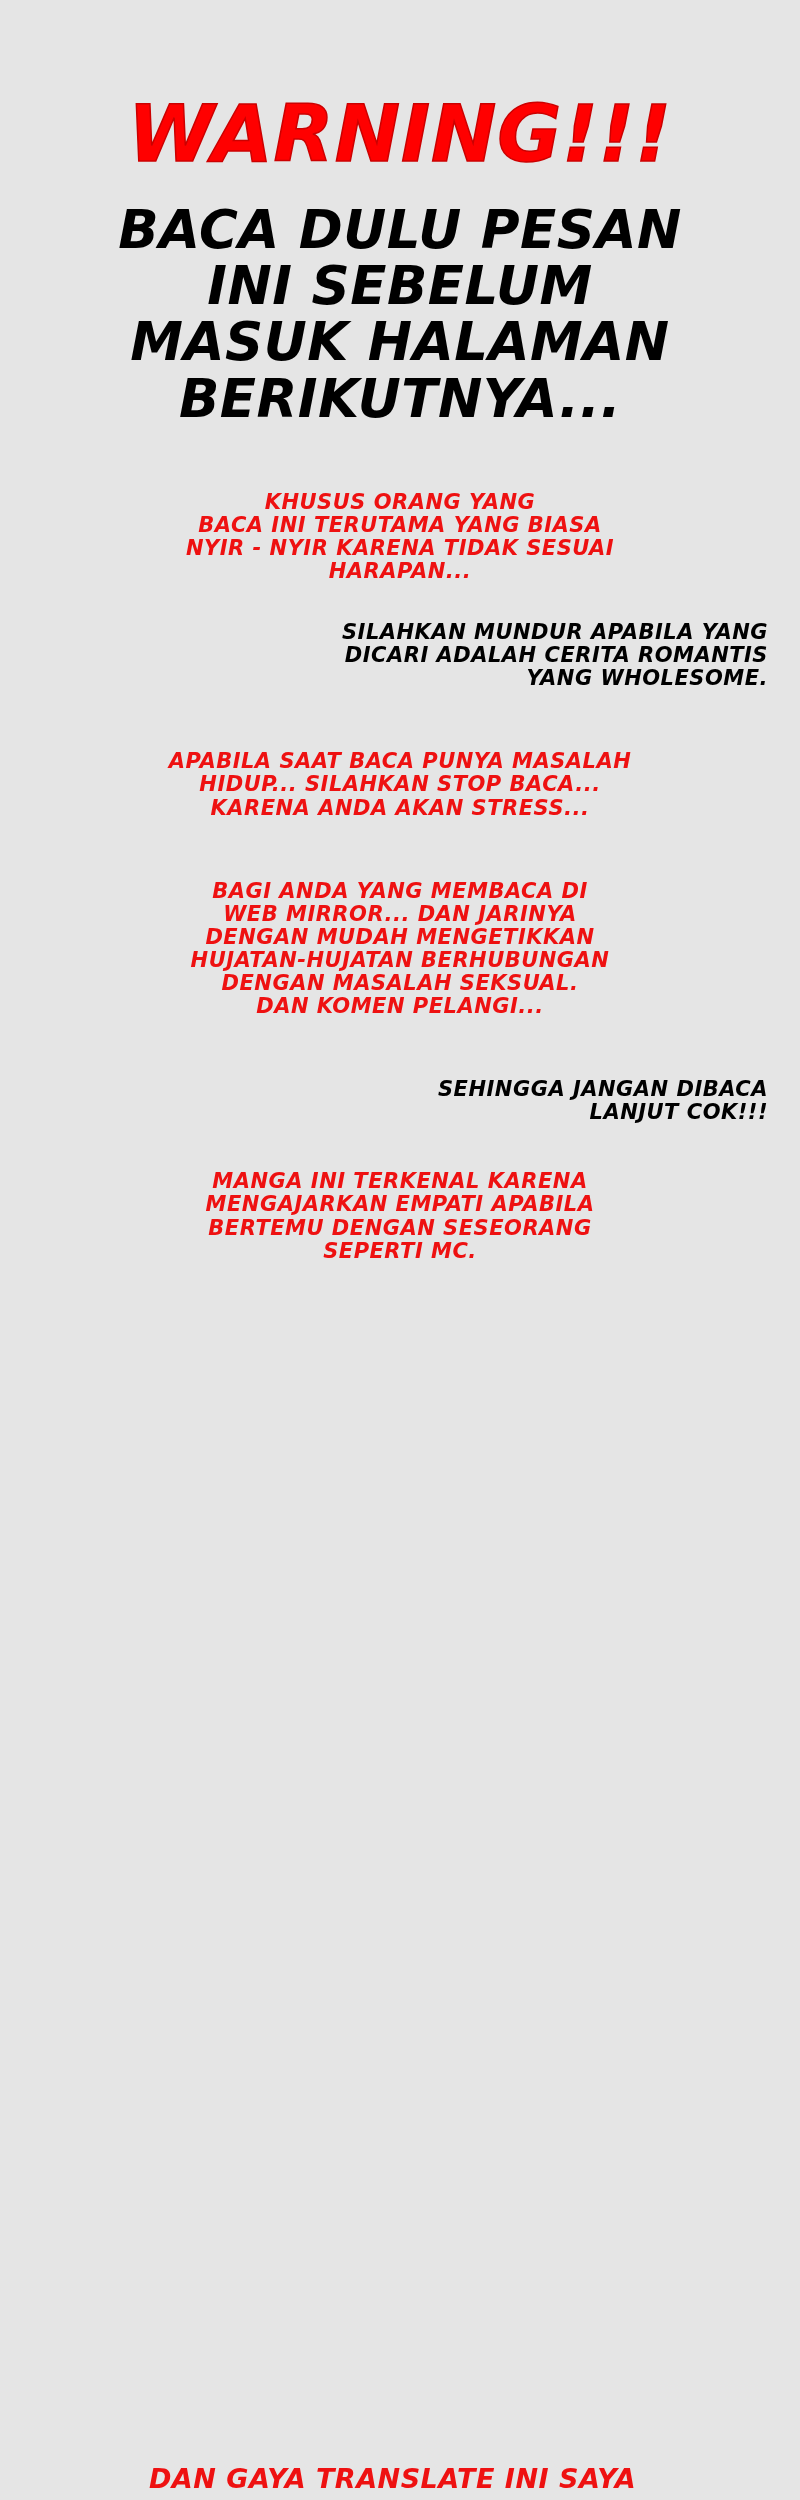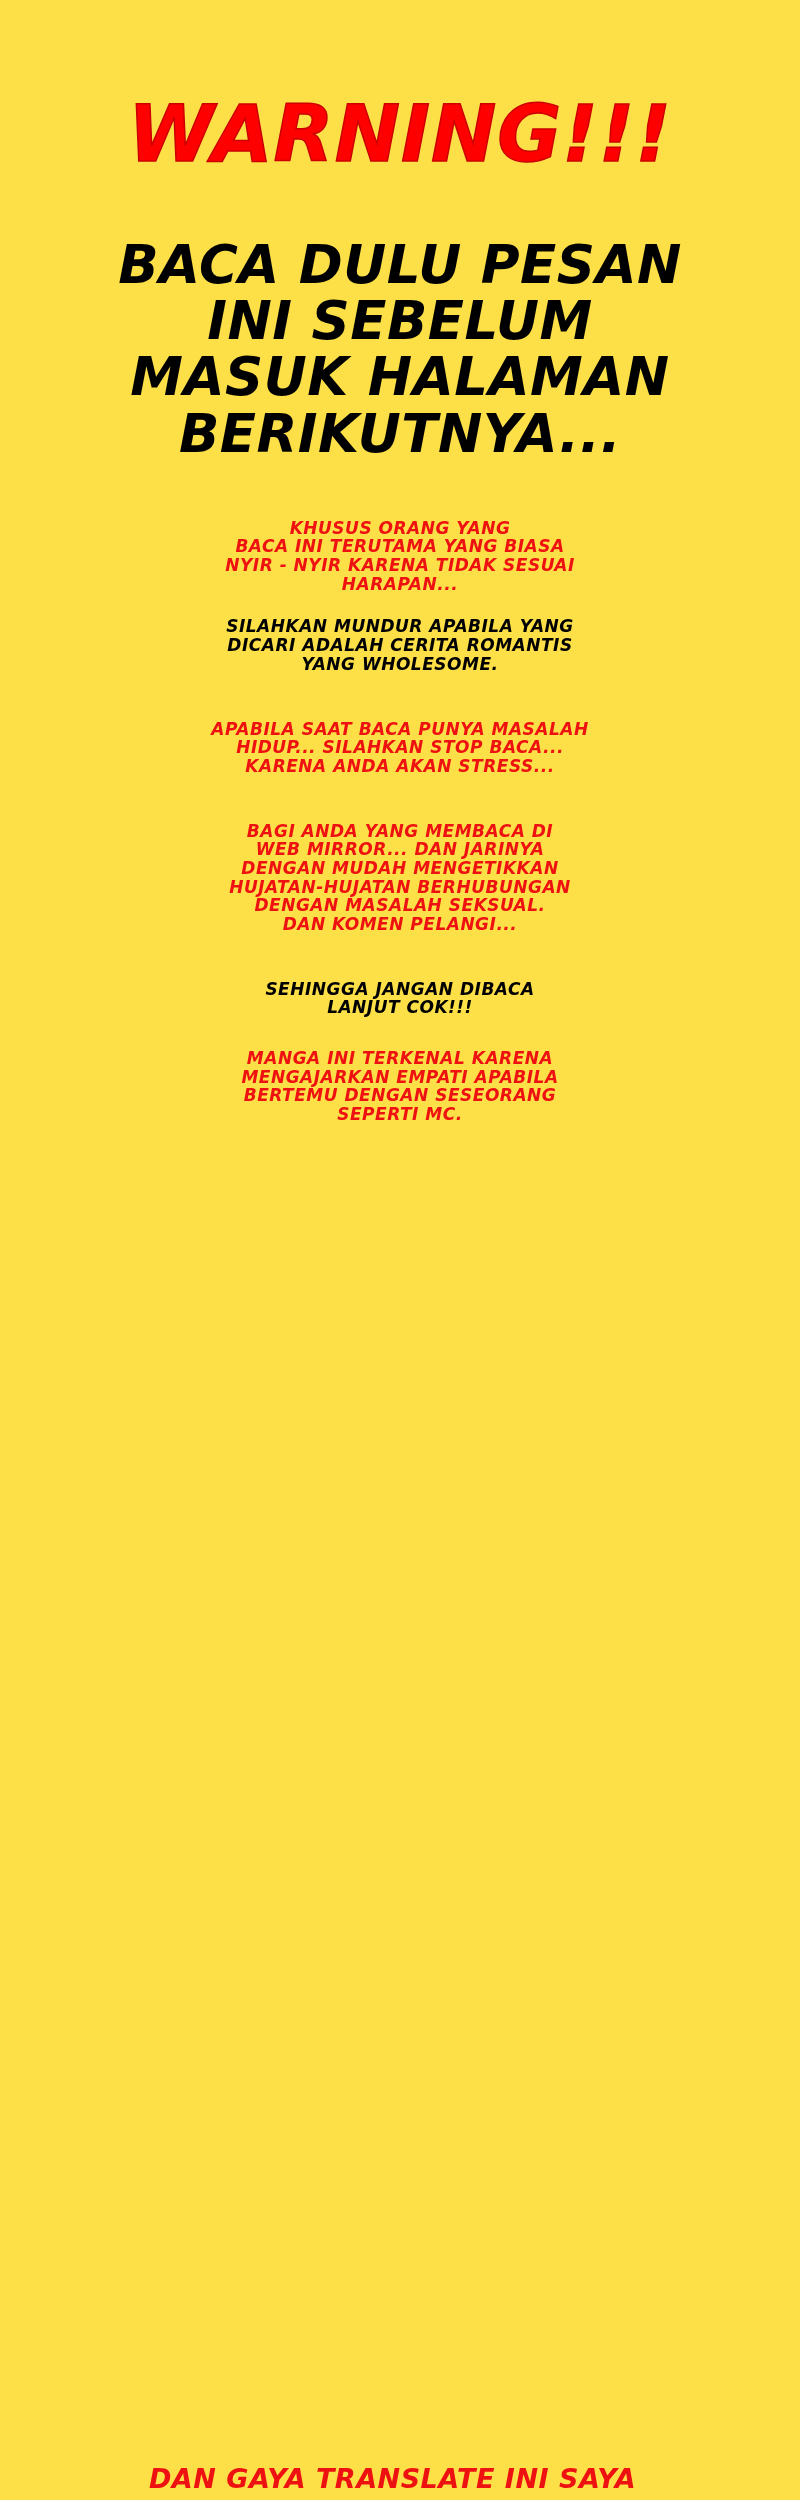--- a/index.html
+++ b/index.html
@@ -9,21 +9,21 @@
   }
   body {
     width: 800px;
     height: 2500px;
     overflow: hidden;
     font-family: "DejaVu Sans", sans-serif;
   }
   .page {
     width: 800px;
     min-height: 2500px;
-    background: #fde047;
+    background: #e5e5e5;
     box-sizing: border-box;
     padding: 0 24px;
     text-align: center;
     position: relative;
   }
   .blk {
     font-family: "DejaVu Sans", sans-serif;
     font-weight: bold;
     font-style: italic;
     text-transform: uppercase;
@@ -38,36 +38,37 @@
     line-height: 1.0;
     padding-top: 95px;
     letter-spacing: 1px;
     -webkit-text-stroke: 1.5px #cc0000;
   }
   
   .headline {
     color: #000000;
     font-size: 53px;
     line-height: 1.06;
-    margin-top: 64px;
+    margin-top: 29px;
   }
   .spacer-lg { height: 56px; }
   .spacer-md { height: 30px; }
   .spacer-sm { height: 22px; }
 
   .red {
     color: #ee1111;
   }
   .black {
     color: #000000;
+    text-align: right;
   }
   .p {
-    font-size: 17px;
+    font-size: 21px;
     line-height: 1.1;
-    margin: 1px;
+    margin: 8px;
   }
   .trail {
     color: #ee1111;
     font-size: 27px;
     line-height: 1.1;
   }
   .cut {
     position: absolute;
     left: 0;
     right: 15px;

